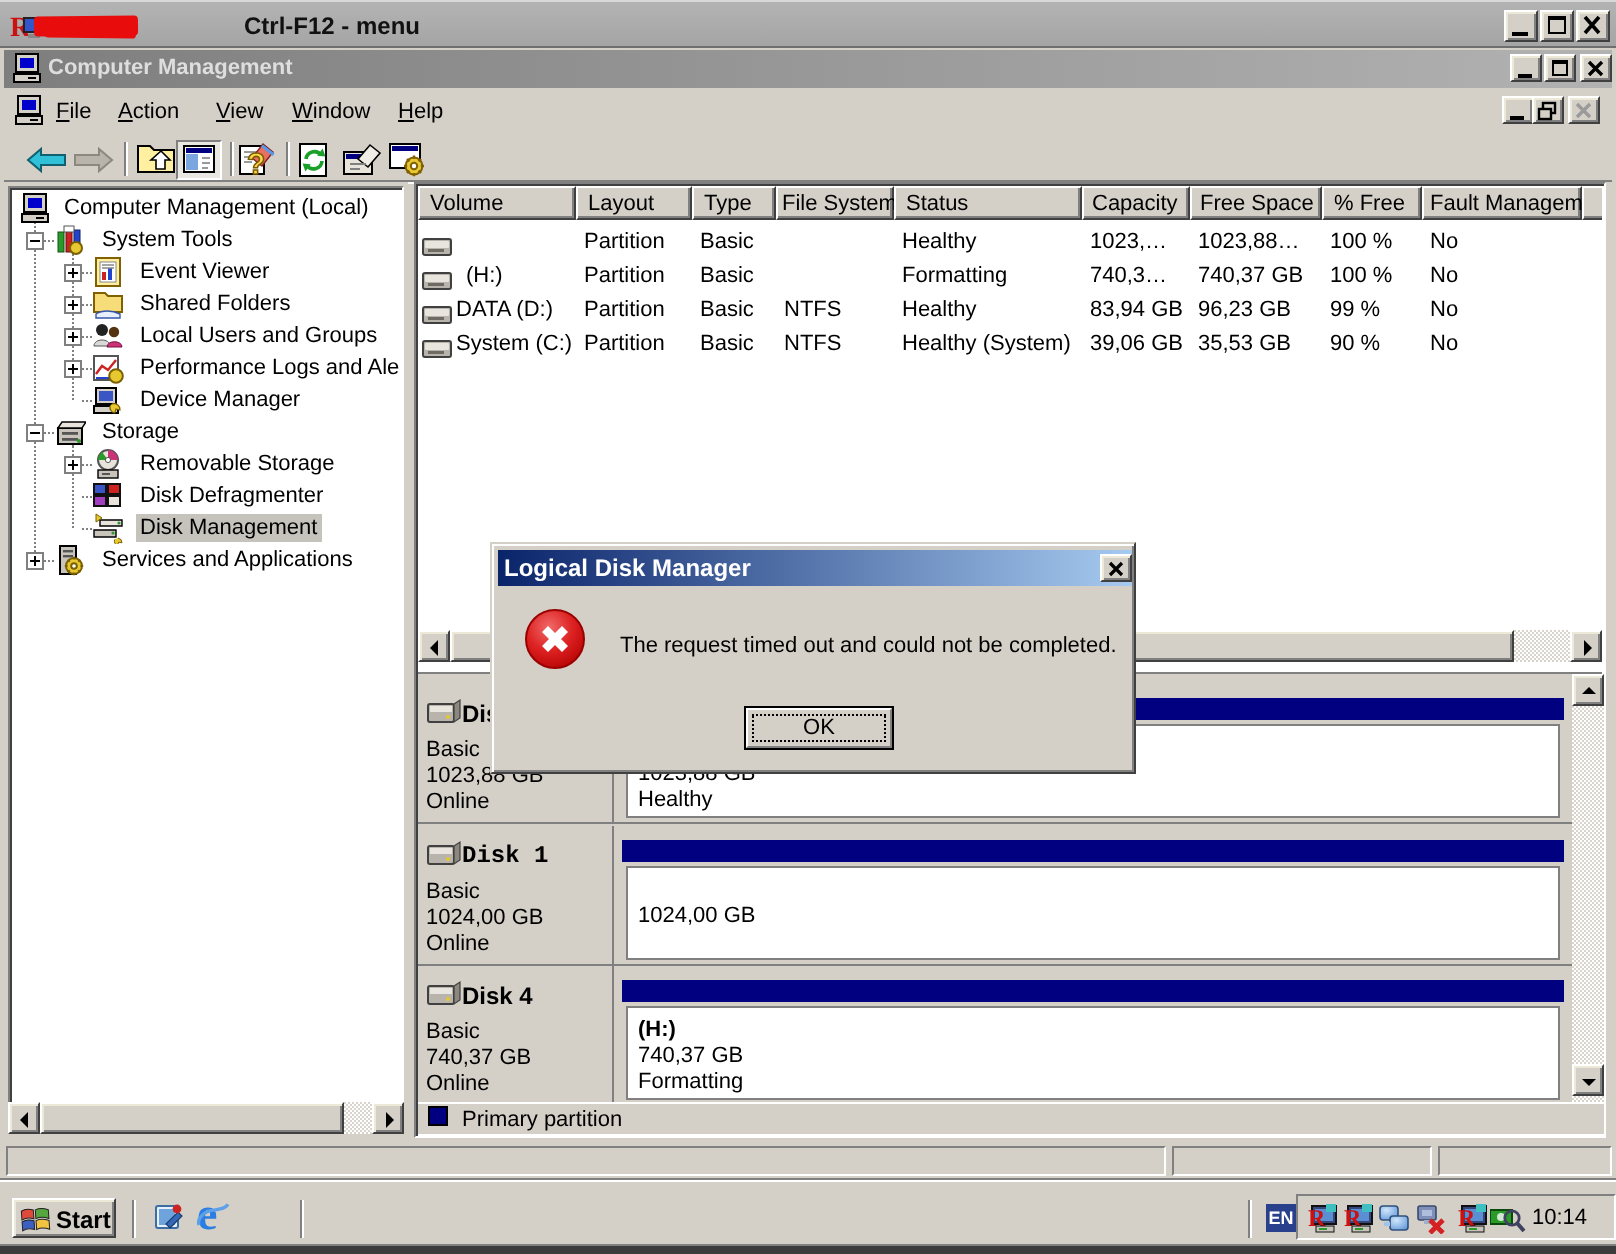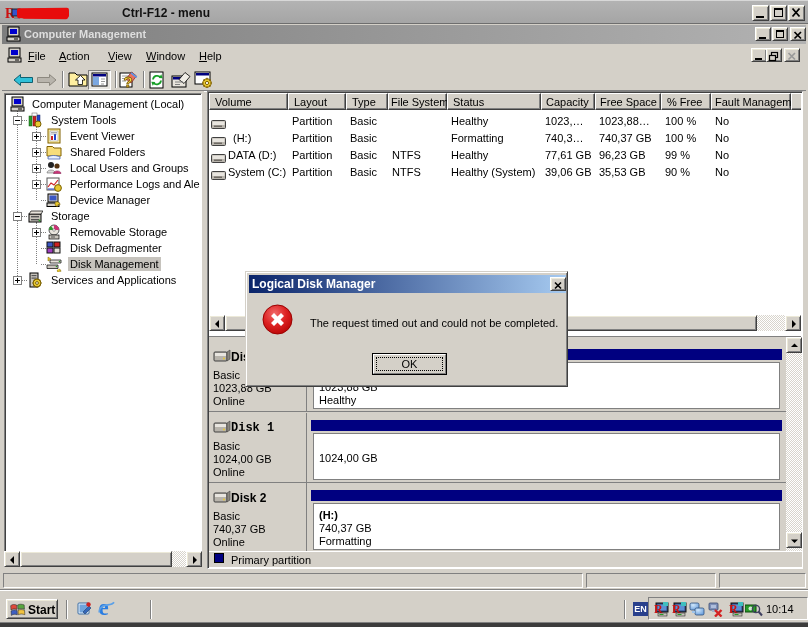--- a/index.html
+++ b/index.html
@@ -331,21 +331,21 @@
 <div class="abs" style="left:2px;top:40px;width:16px;height:11px;"><svg width="16" height="11" viewBox="0 0 16 11">
           <rect x="0.5" y="1.5" width="14" height="8" rx="1" fill="#b8b4ac" stroke="#404040"></rect>
           <rect x="1.5" y="2.5" width="12" height="3.5" rx="0.5" fill="#e8e5df"></rect>
           <rect x="3" y="6.5" width="8" height="1.5" fill="#6e6a64"></rect>
         </svg></div>
 <div class="abs t11" style="left:19px;top:39px;">DATA (D:)</div>
 <div class="abs t11" style="left:83px;top:39px;">Partition</div>
 <div class="abs t11" style="left:141px;top:39px;">Basic</div>
 <div class="abs t11" style="left:183px;top:39px;">NTFS</div>
 <div class="abs t11" style="left:242px;top:39px;">Healthy</div>
-<div class="abs t11" style="left:336px;top:39px;">77,61 GB</div>
+<div class="abs t11" style="left:336px;top:39px;">83,94 GB</div>
 <div class="abs t11" style="left:390px;top:39px;">96,23 GB</div>
 <div class="abs t11" style="left:456px;top:39px;">99 %</div>
 <div class="abs t11" style="left:506px;top:39px;">No</div>
 <div class="abs" style="left:2px;top:57px;width:16px;height:11px;"><svg width="16" height="11" viewBox="0 0 16 11">
           <rect x="0.5" y="1.5" width="14" height="8" rx="1" fill="#b8b4ac" stroke="#404040"></rect>
           <rect x="1.5" y="2.5" width="12" height="3.5" rx="0.5" fill="#e8e5df"></rect>
           <rect x="3" y="6.5" width="8" height="1.5" fill="#6e6a64"></rect>
         </svg></div>
 <div class="abs t11" style="left:19px;top:56px;">System (C:)</div>
 <div class="abs t11" style="left:83px;top:56px;">Partition</div>
@@ -402,21 +402,21 @@
 <div class="abs t11" style="left:110px;top:102px;font-weight:normal;"></div>
 <div class="abs t11" style="left:110px;top:115px;font-weight:normal;">1024,00 GB</div>
 <div class="abs" style="left:0px;top:145px;width:577px;height:1px;background:#808080;"></div>
 <div class="abs" style="left:0px;top:146px;width:98px;height:69px;background:#d4d0c8;border-right:1px solid #808080;"></div>
 <div class="abs" style="left:4px;top:153px;width:18px;height:14px;"><svg width="18" height="14" viewBox="0 0 18 14">
           <rect x="1" y="3" width="13" height="9" rx="1" fill="#b8b4ac" stroke="#404040"></rect>
           <rect x="2" y="4" width="11" height="3" fill="#e8e5df"></rect>
           <path d="M14 3 l3 -2 v9 l-3 2 Z" fill="#8c8880" stroke="#404040" stroke-width="0.6"></path>
           <circle cx="11" cy="9.5" r="1" fill="#e8c830"></circle>
         </svg></div>
-<div class="abs" style="left:22px;top:154px;font-size:12px;font-weight:bold;white-space:nowrap;">Disk 2</div>
+<div class="abs" style="left:22px;top:154px;font-size:12px;font-weight:bold;white-space:nowrap;">Disk 4</div>
 <div class="abs t11" style="left:4px;top:173px;">Basic</div>
 <div class="abs t11" style="left:4px;top:186px;">740,37 GB</div>
 <div class="abs t11" style="left:4px;top:199px;">Online</div>
 <div class="abs" style="left:102px;top:153px;width:471px;height:11px;background:#000080;"></div>
 <div class="abs" style="left:104px;top:166px;width:467px;height:47px;background:#fff;border:1px solid #808080;"></div>
 <div class="abs t11" style="left:110px;top:172px;font-weight:bold;">(H:)</div>
 <div class="abs t11" style="left:110px;top:185px;font-weight:normal;">740,37 GB</div>
 <div class="abs t11" style="left:110px;top:198px;font-weight:normal;">Formatting</div>
 
   </div>

